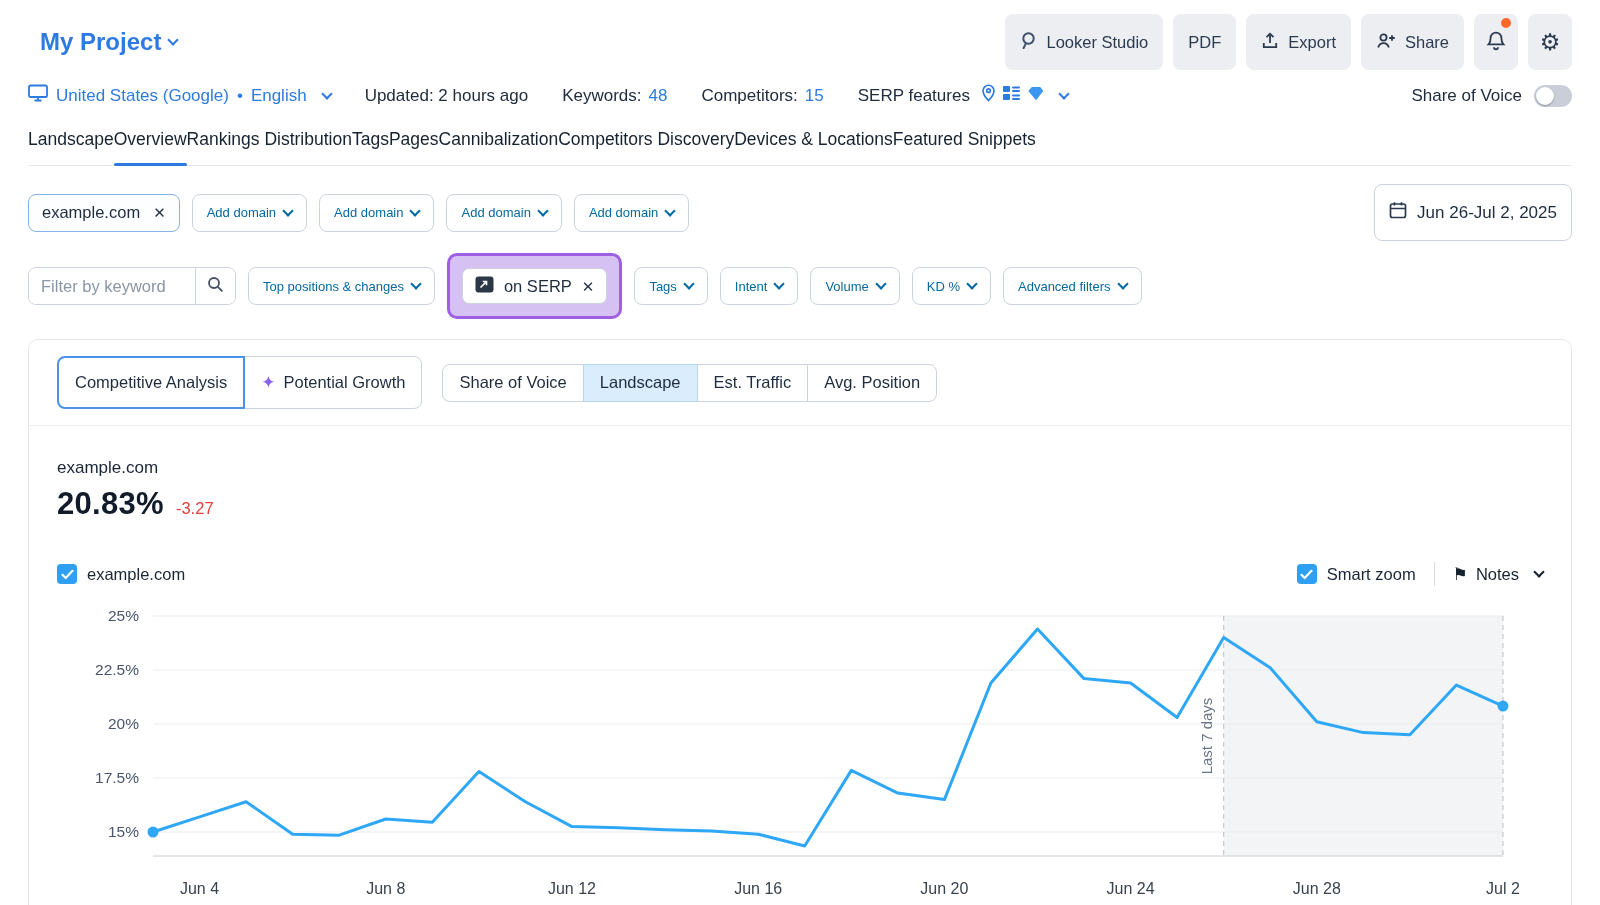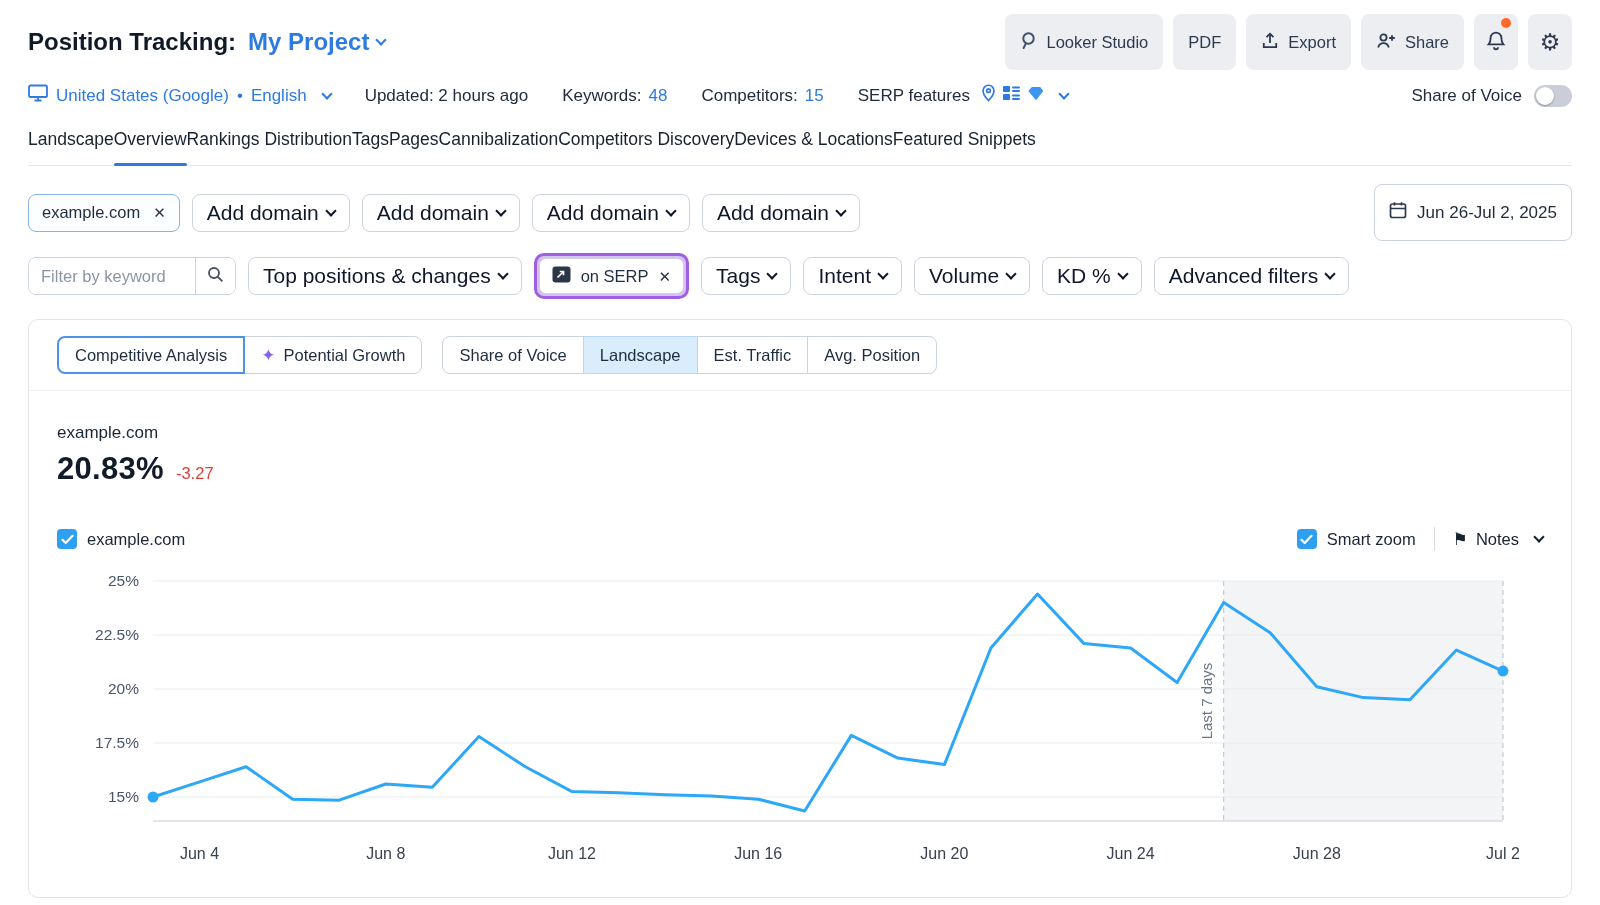--- a/index.html
+++ b/index.html
@@ -30,34 +30,34 @@
 
   
   .tabs { display:flex; margin-top:22px; border-bottom:1px solid #e4e7eb; font-size:17.5px; }
   .tab { padding:0 0 15px; cursor:pointer; color:#16222f; position:relative; white-space:nowrap; }
   .tab.active::after { content:""; position:absolute; left:0; right:0; bottom:-1px; height:3px; background:#2d7be0; border-radius:2px; }
 
   
   .frow { display:flex; align-items:center; gap:12px; margin-top:18px; }
   .chip { display:flex; align-items:center; gap:13px; background:#fdfeff; border:1px solid #85b3ea; border-radius:8px; padding:0 13px; height:38px; font-size:16.5px; color:#1f2c40; }
   .xmark { font-size:15px; font-weight:bold; color:#28344a; cursor:pointer; line-height:1; }
-  .fbtn { display:flex; align-items:center; background:#fff; border:1px solid #ccd3dc; border-radius:8px; padding:0 14px; height:38px; font-size:21px; color:#0f172a; cursor:pointer; font-family:inherit; white-space:nowrap; }
+  .fbtn { display:flex; align-items:center; background:#fff; border:1px solid #ccd3dc; border-radius:8px; padding:0 14px; height:38px; font-size:13px; color:#0369a1; cursor:pointer; font-family:inherit; white-space:nowrap; }
   .datebtn { margin-left:auto; color:#1f2c3e; gap:10px; height:57px; font-size:17px; }
   .kw { display:flex; align-items:stretch; border:1px solid #ccd3dc; border-radius:8px; overflow:hidden; width:208px; height:38px; background:#fff; }
   .kw input { border:0; outline:0; padding:0 12px; font-size:16.5px; flex:1; color:#1f2c3e; font-family:inherit; min-width:0; }
   .kw input::placeholder { color:#8a96a6; }
   .kw .searchbtn { border:0; border-left:1px solid #ccd3dc; background:#fff; width:40px; display:flex; align-items:center; justify-content:center; cursor:pointer; }
-  .serp-highlight { border:3px solid #9e5fe3; background:#d5c2f2; border-radius:10px; padding:2px; display:flex; }
+  .serp-highlight { border:3px solid #9e5fe3; background:#d5c2f2; border-radius:10px; padding:12px; display:flex; }
   .serp-btn { background:#fff; border:1px solid #ccd3dc; border-radius:7px; display:flex; align-items:center; gap:10px; padding:0 12px; height:36px; font-size:16.5px; color:#1f2c40; cursor:pointer; }
 
   
   .card { margin-top:20px; border:1px solid #e2e6ea; border-radius:10px; padding:16px 0 26px; }
   .card-toggles { display:flex; align-items:center; padding:0 28px 16px; border-bottom:1px solid #eef1f4; }
   .pair { display:flex; }
-  .pairbtn { display:flex; align-items:center; gap:8px; padding:0 16px; height:38px; border:1px solid #ccd3dc; background:#fff; font-size:16.5px; color:#1f2c3e; cursor:pointer; font-family:inherit; }
+  .pairbtn { display:flex; align-items:center; gap:8px; padding:0 16px; height:53px; border:1px solid #ccd3dc; background:#fff; font-size:16.5px; color:#1f2c3e; cursor:pointer; font-family:inherit; }
   .pair .pairbtn:first-child { border-radius:8px 0 0 8px; }
   .pair .pairbtn:last-child { border-radius:0 8px 8px 0; margin-left:-1px; }
   .pairbtn.sel-outline { border:2px solid #4b93e6; z-index:2; border-radius:8px 0 0 8px; }
   .seg { display:flex; margin-left:20px; }
   .segbtn { display:flex; align-items:center; padding:0 16px; height:38px; border:1px solid #ccd3dc; background:#fff; font-size:16.5px; color:#1f2c3e; cursor:pointer; margin-left:-1px; font-family:inherit; }
   .seg .segbtn:first-child { border-radius:8px 0 0 8px; margin-left:0; }
   .seg .segbtn:last-child { border-radius:0 8px 8px 0; }
   .segbtn.sel { background:#d9edfc; border-color:#b6d8f4; z-index:2; }
   .spark { color:#8a63e8; font-size:17px; }
 
@@ -75,21 +75,20 @@
   .flag-glyph { font-size:17px; }
 
   .chart-wrap { margin-top:16px; padding-left:14px; }
 </style>
 </head>
 <body>
 
 <div class="page">
 
   <div class="row-top">
-    <span class="title">Position Tracking:</span>
     <span class="project">
       <span>My Project</span>
       <span class="chev"></span>
     </span>
     <div class="top-actions">
       <button class="btn">
         <span><svg width="17" height="19" viewBox="0 0 17 19">
               <circle cx="8.5" cy="7.5" r="5.2" fill="none" stroke="#3f516b" stroke-width="2"></circle>
               <path d="M5.8 12.6L3.6 17" stroke="#3f516b" stroke-width="2" stroke-linecap="round"></path>
             </svg></span>

